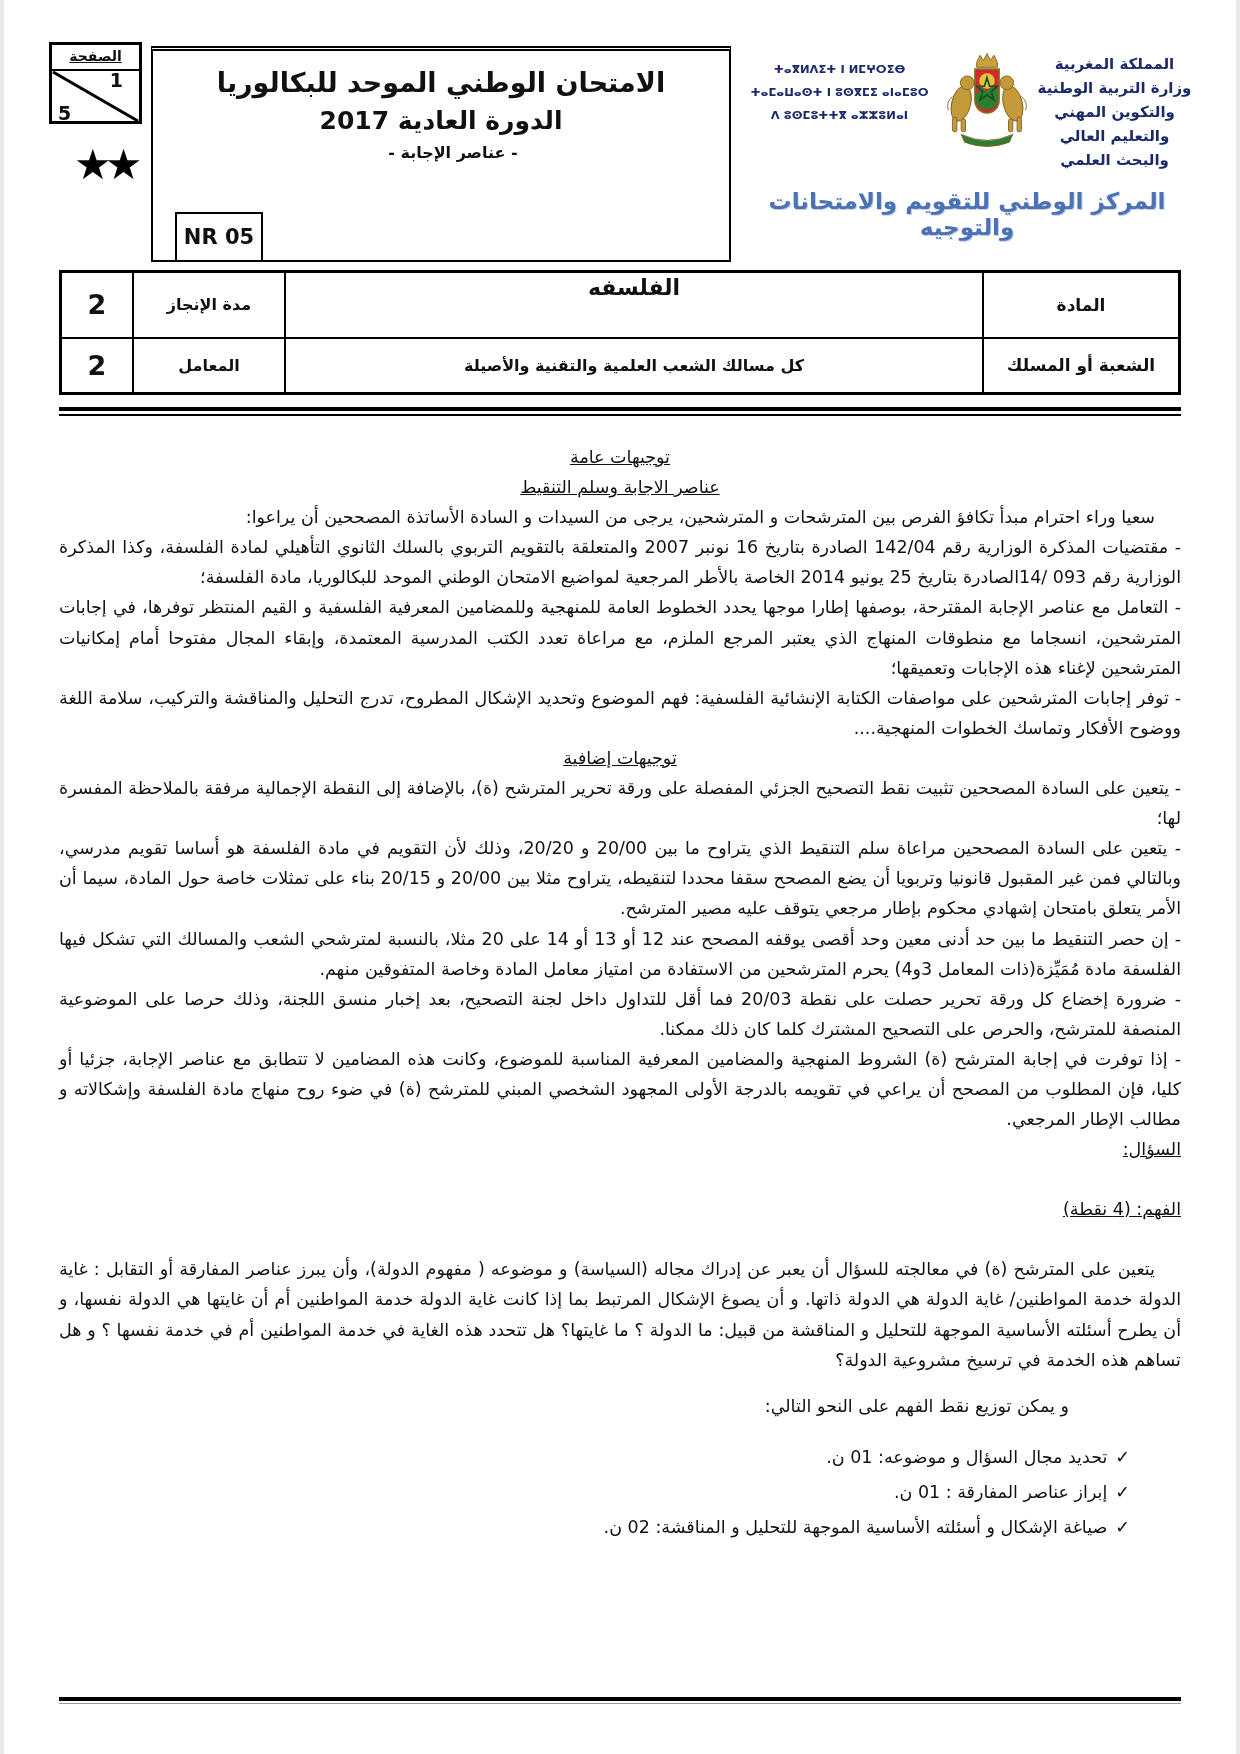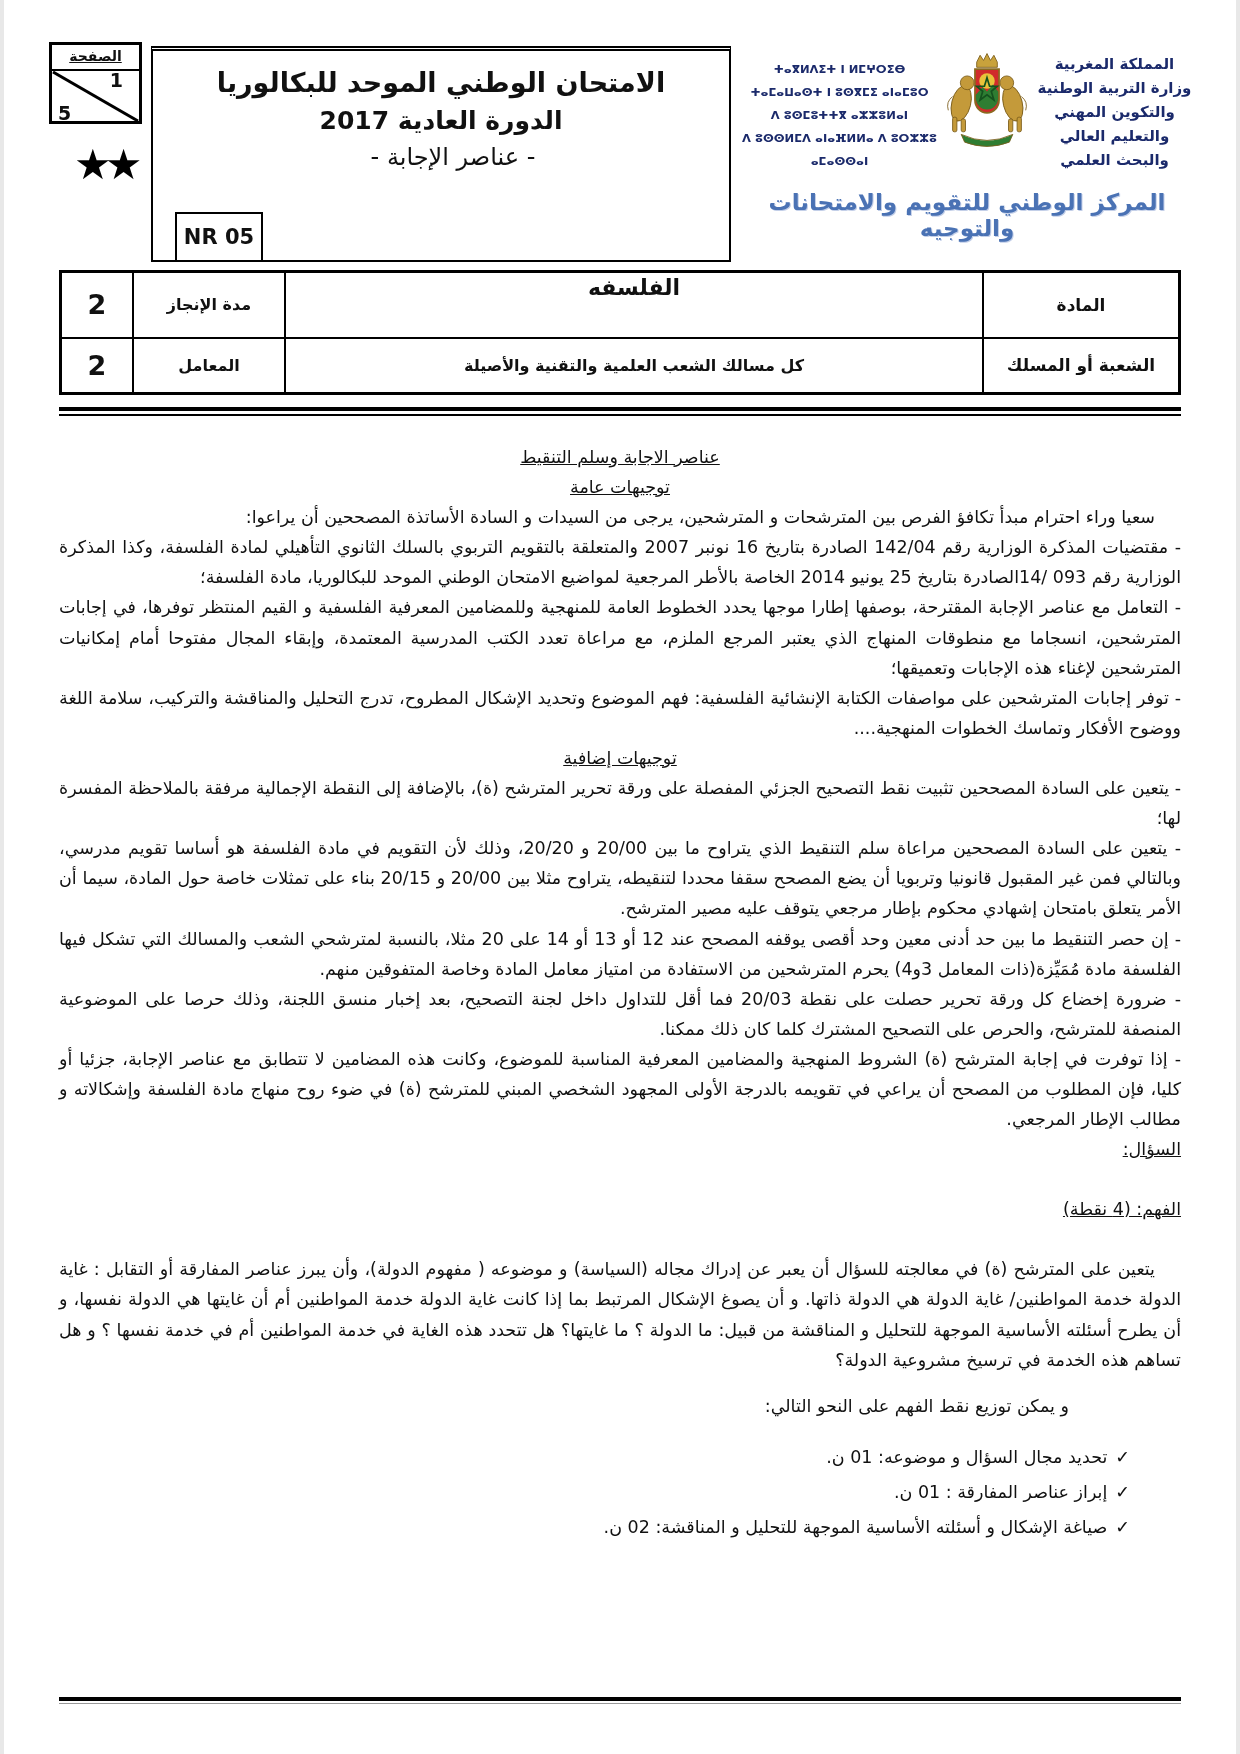--- a/index.html
+++ b/index.html
@@ -17,21 +17,21 @@
   .pagebox-body svg{position:absolute;inset:0;}
   .pb-num1{position:absolute;top:-2px;right:16px;font-weight:bold;font-size:19px;}
   .pb-num5{position:absolute;bottom:-2px;left:6px;font-weight:bold;font-size:19px;}
   .stars{position:absolute;left:70px;top:140px;font-size:42px;letter-spacing:-7px;
     color:#000;direction:ltr;}
   .titlebox{position:absolute;left:147px;top:46px;width:580px;height:216px;
     box-sizing:border-box;border-top:5px double #000;border-left:2px solid #000;
     border-right:2px solid #000;border-bottom:2px solid #000;text-align:center;}
   .title1{font-size:27px;font-weight:bold;margin-top:16px;}
   .title2{font-size:25px;font-weight:bold;margin-top:8px;}
-  .title3{font-size:24px;font-weight:normal;margin-top:8px;padding-left:24px;}
+  .title3{font-size:16px;font-weight:bold;margin-top:8px;padding-left:24px;}
   .nrbox{position:absolute;left:147px;top:212px;width:88px;height:50px;
     box-sizing:border-box;border:2.5px solid #000;background:#fff;display:flex;
     align-items:center;justify-content:center;font-weight:bold;font-size:21px;direction:ltr;margin-left:24px;}
   .rightblock{position:absolute;left:733px;top:48px;width:460px;}
   .logo-row{display:flex;direction:ltr;align-items:flex-start;}
   .tifinagh{width:205px;color:#1b2a6b;font-size:11.5px;line-height:2.0;
     text-align:center;margin-top:10px;font-weight:bold;}
   .coat{width:86px;height:104px;flex:0 0 auto;margin:0 2px;}
   .ministry{flex:1;color:#1b2a6b;font-size:15px;line-height:1.6;text-align:center;
     margin-top:4px;font-weight:bold;}
@@ -87,21 +87,20 @@
   </div>
 
   <div class="nrbox">NR 05</div>
 
   <div class="rightblock">
     <div class="logo-row">
       <div class="tifinagh">
         <div>ⵜⴰⴳⵍⴷⵉⵜ ⵏ ⵍⵎⵖⵔⵉⴱ</div>
         <div>ⵜⴰⵎⴰⵡⴰⵙⵜ ⵏ ⵓⵙⴳⵎⵉ ⴰⵏⴰⵎⵓⵔ</div>
         <div>ⴷ ⵓⵙⵎⵓⵜⵜⴳ ⴰⵣⵣⵓⵍⴰⵏ</div>
-        <div>ⴷ ⵓⵙⵙⵍⵎⴷ ⴰⵏⴰⴼⵍⵍⴰ ⴷ ⵓⵔⵣⵣⵓ ⴰⵎⴰⵙⵙⴰⵏ</div>
       </div>
       <svg class="coat" viewBox="0 0 100 112">
 
         <path d="M38 12 l4 -8 4 6 4 -8 4 8 4 -6 4 8 v6 h-24 z" fill="#c8a23c" stroke="#7a5c1a" stroke-width="1"></path>
 
         <g fill="#c49a3a" stroke="#7a5c1a" stroke-width="1">
           <ellipse cx="20" cy="60" rx="11" ry="21" transform="rotate(14 20 60)"></ellipse>
           <circle cx="27" cy="36" r="8"></circle>
           <rect x="10" y="76" width="5" height="17" rx="2"></rect>
           <rect x="20" y="78" width="5" height="15" rx="2"></rect>
@@ -148,22 +147,22 @@
         <td class="t-value" style="font-size:16px">كل مسالك الشعب العلمية والتقنية والأصيلة</td>
         <td class="t-meta">المعامل</td>
         <td class="t-num">2</td>
       </tr>
     </tbody>
       </table>
 
     <div class="double-rule"></div>
 
     <div class="bodytext">
+      <p class="center-h">توجيهات عامة</p>
       <p class="center-h">عناصر الاجابة وسلم التنقيط</p>
-      <p class="center-h">توجيهات عامة</p>
       <p class="p p-indent">سعيا  وراء احترام مبدأ تكافؤ الفرص بين المترشحات و المترشحين، يرجى من السيدات و السادة الأساتذة المصححين أن يراعوا:</p>
       <p class="p">-   مقتضيات المذكرة الوزارية رقم 142/04 الصادرة بتاريخ 16 نونبر 2007 والمتعلقة بالتقويم التربوي بالسلك الثانوي التأهيلي لمادة الفلسفة، وكذا المذكرة الوزارية رقم 093 /14الصادرة بتاريخ 25 يونيو 2014 الخاصة بالأطر المرجعية لمواضيع الامتحان الوطني الموحد للبكالوريا، مادة الفلسفة؛</p>
       <p class="p">-  التعامل مع عناصر الإجابة المقترحة، بوصفها إطارا موجها يحدد الخطوط العامة للمنهجية وللمضامين المعرفية الفلسفية و القيم المنتظر توفرها، في إجابات المترشحين، انسجاما مع منطوقات المنهاج الذي يعتبر المرجع الملزم، مع مراعاة تعدد الكتب المدرسية المعتمدة، وإبقاء المجال مفتوحا أمام إمكانيات المترشحين لإغناء هذه الإجابات وتعميقها؛</p>
       <p class="p">-   توفر إجابات المترشحين على مواصفات الكتابة الإنشائية الفلسفية: فهم الموضوع وتحديد الإشكال المطروح، تدرج التحليل والمناقشة والتركيب، سلامة اللغة ووضوح الأفكار وتماسك الخطوات المنهجية....</p>
       <p class="center-h">توجيهات إضافية</p>
       <p class="p">- يتعين على السادة المصححين تثبيت نقط التصحيح الجزئي المفصلة على ورقة تحرير المترشح (ة)، بالإضافة إلى النقطة الإجمالية مرفقة بالملاحظة المفسرة لها؛</p>
       <p class="p">- يتعين على السادة المصححين مراعاة سلم التنقيط الذي يتراوح ما بين 20/00 و 20/20، وذلك لأن التقويم في مادة الفلسفة هو أساسا تقويم مدرسي، وبالتالي فمن غير المقبول قانونيا وتربويا أن يضع المصحح سقفا محددا لتنقيطه، يتراوح مثلا بين 20/00 و 20/15 بناء على تمثلات خاصة حول المادة، سيما أن الأمر يتعلق بامتحان إشهادي محكوم بإطار مرجعي يتوقف عليه مصير المترشح.</p>
       <p class="p">- إن حصر التنقيط ما بين حد أدنى معين وحد أقصى يوقفه المصحح عند 12 أو 13 أو 14 على 20 مثلا، بالنسبة لمترشحي الشعب والمسالك التي تشكل فيها الفلسفة مادة مُمَيِّزة(ذات المعامل 3و4) يحرم المترشحين من الاستفادة من امتياز معامل المادة وخاصة المتفوقين منهم.</p>
       <p class="p">- ضرورة إخضاع كل ورقة تحرير حصلت على نقطة 20/03 فما أقل للتداول داخل لجنة التصحيح، بعد إخبار منسق اللجنة، وذلك حرصا على الموضوعية المنصفة للمترشح، والحرص على التصحيح المشترك كلما كان ذلك ممكنا.</p>
       <p class="p">- إذا توفرت في إجابة المترشح (ة) الشروط المنهجية والمضامين المعرفية المناسبة للموضوع، وكانت هذه المضامين لا تتطابق مع عناصر الإجابة، جزئيا أو كليا، فإن المطلوب من المصحح أن يراعي في تقويمه بالدرجة الأولى المجهود الشخصي المبني للمترشح (ة) في ضوء روح منهاج مادة الفلسفة وإشكالاته و مطالب الإطار المرجعي.</p>

